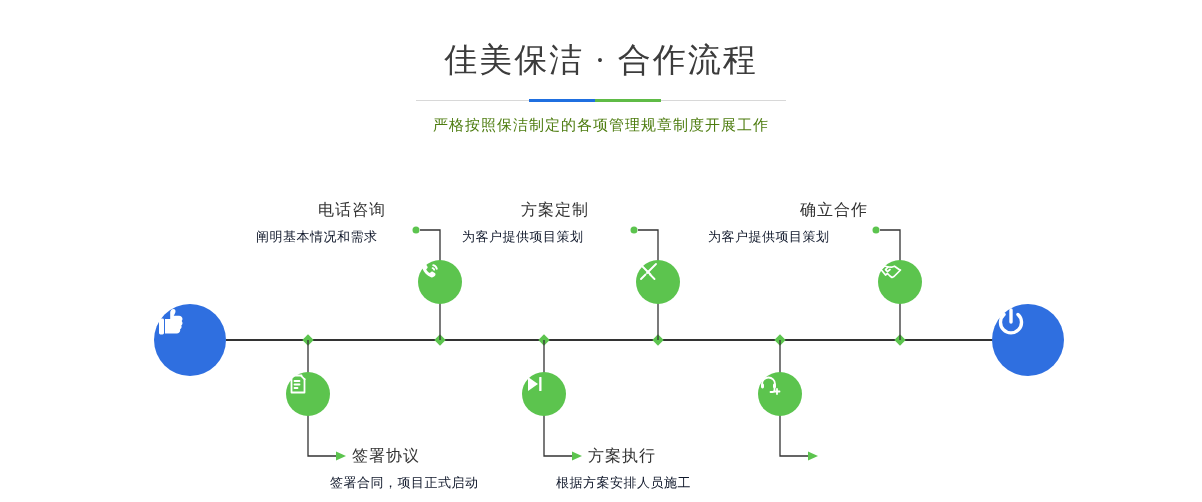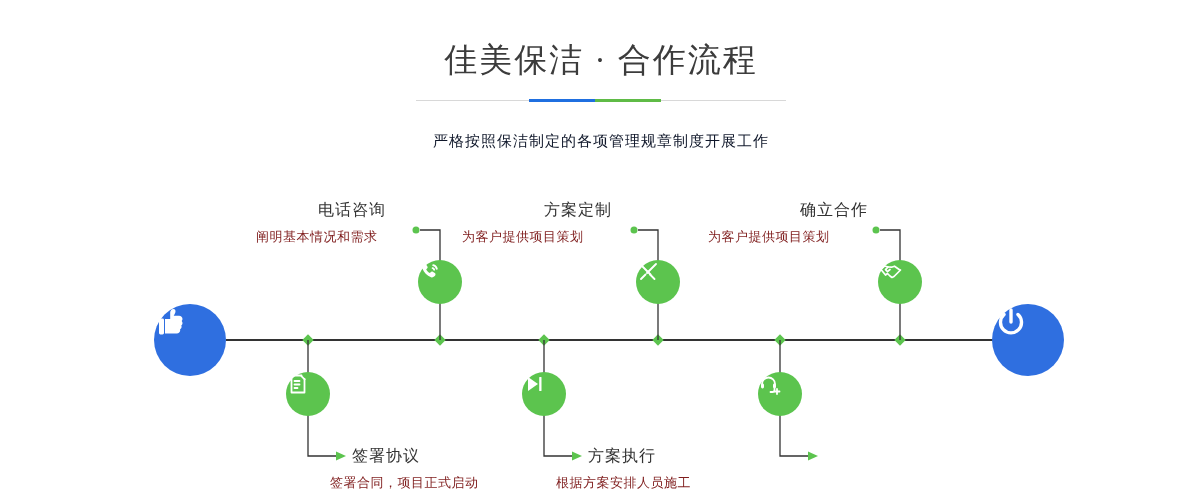--- a/index.html
+++ b/index.html
@@ -56,24 +56,24 @@
     background: #1f6fe0;
   }
   .rule-green {
     position: absolute;
     left: 179px; top: 0;
     width: 66px;
     height: 3px;
     background: #5fbb46;
   }
   .subtitle {
-    margin: 16px;
+    margin: 0;
     padding-top: 14px;
     font-size: 15px;
-    color: #0f172a;
+    color: #4d7c0f;
     letter-spacing: 1px;
     font-family: "DejaVu Sans", "Liberation Sans", sans-serif;
   }
 
   
   .diagram {
     position: absolute;
     left: 0;
     top: 168px;
     width: 1202px;
@@ -120,21 +120,21 @@
   }
   .label .lbl-title {
     display: block;
     font-size: 16px;
     color: #333333;
     letter-spacing: 1px;
   }
   .label .lbl-desc {
     display: block;
     font-size: 13px;
-    color: #7f1d1d;
+    color: #0f172a;
     margin-top: 7px;
     letter-spacing: 0.5px;
   }
   .label.above .lbl-title { text-align: left; }
   .label.above .lbl-desc  { text-align: left; }
   .label.below .lbl-title { text-align: left; }
   .label.below .lbl-desc  { text-align: left; }
 </style>
 </head>
 <body>
@@ -269,21 +269,21 @@
         </svg>
       </span>
     </div>
 
     <div class="label above" style="left:256px; top:32px;">
       <span class="lbl-title" style="margin-left:62px;">电话咨询</span>
       <span class="lbl-desc">阐明基本情况和需求</span>
     </div>
 
     <div class="label above" style="left:462px; top:32px;">
-      <span class="lbl-title" style="margin-left:82px;">方案定制</span>
+      <span class="lbl-title" style="margin-left:59px;">方案定制</span>
       <span class="lbl-desc">为客户提供项目策划</span>
     </div>
 
     <div class="label above" style="left:708px; top:32px;">
       <span class="lbl-title" style="margin-left:92px;">确立合作</span>
       <span class="lbl-desc">为客户提供项目策划</span>
     </div>
 
     <div class="label below" style="left:588px; top:278px;">
       <span class="lbl-title">方案执行</span>

